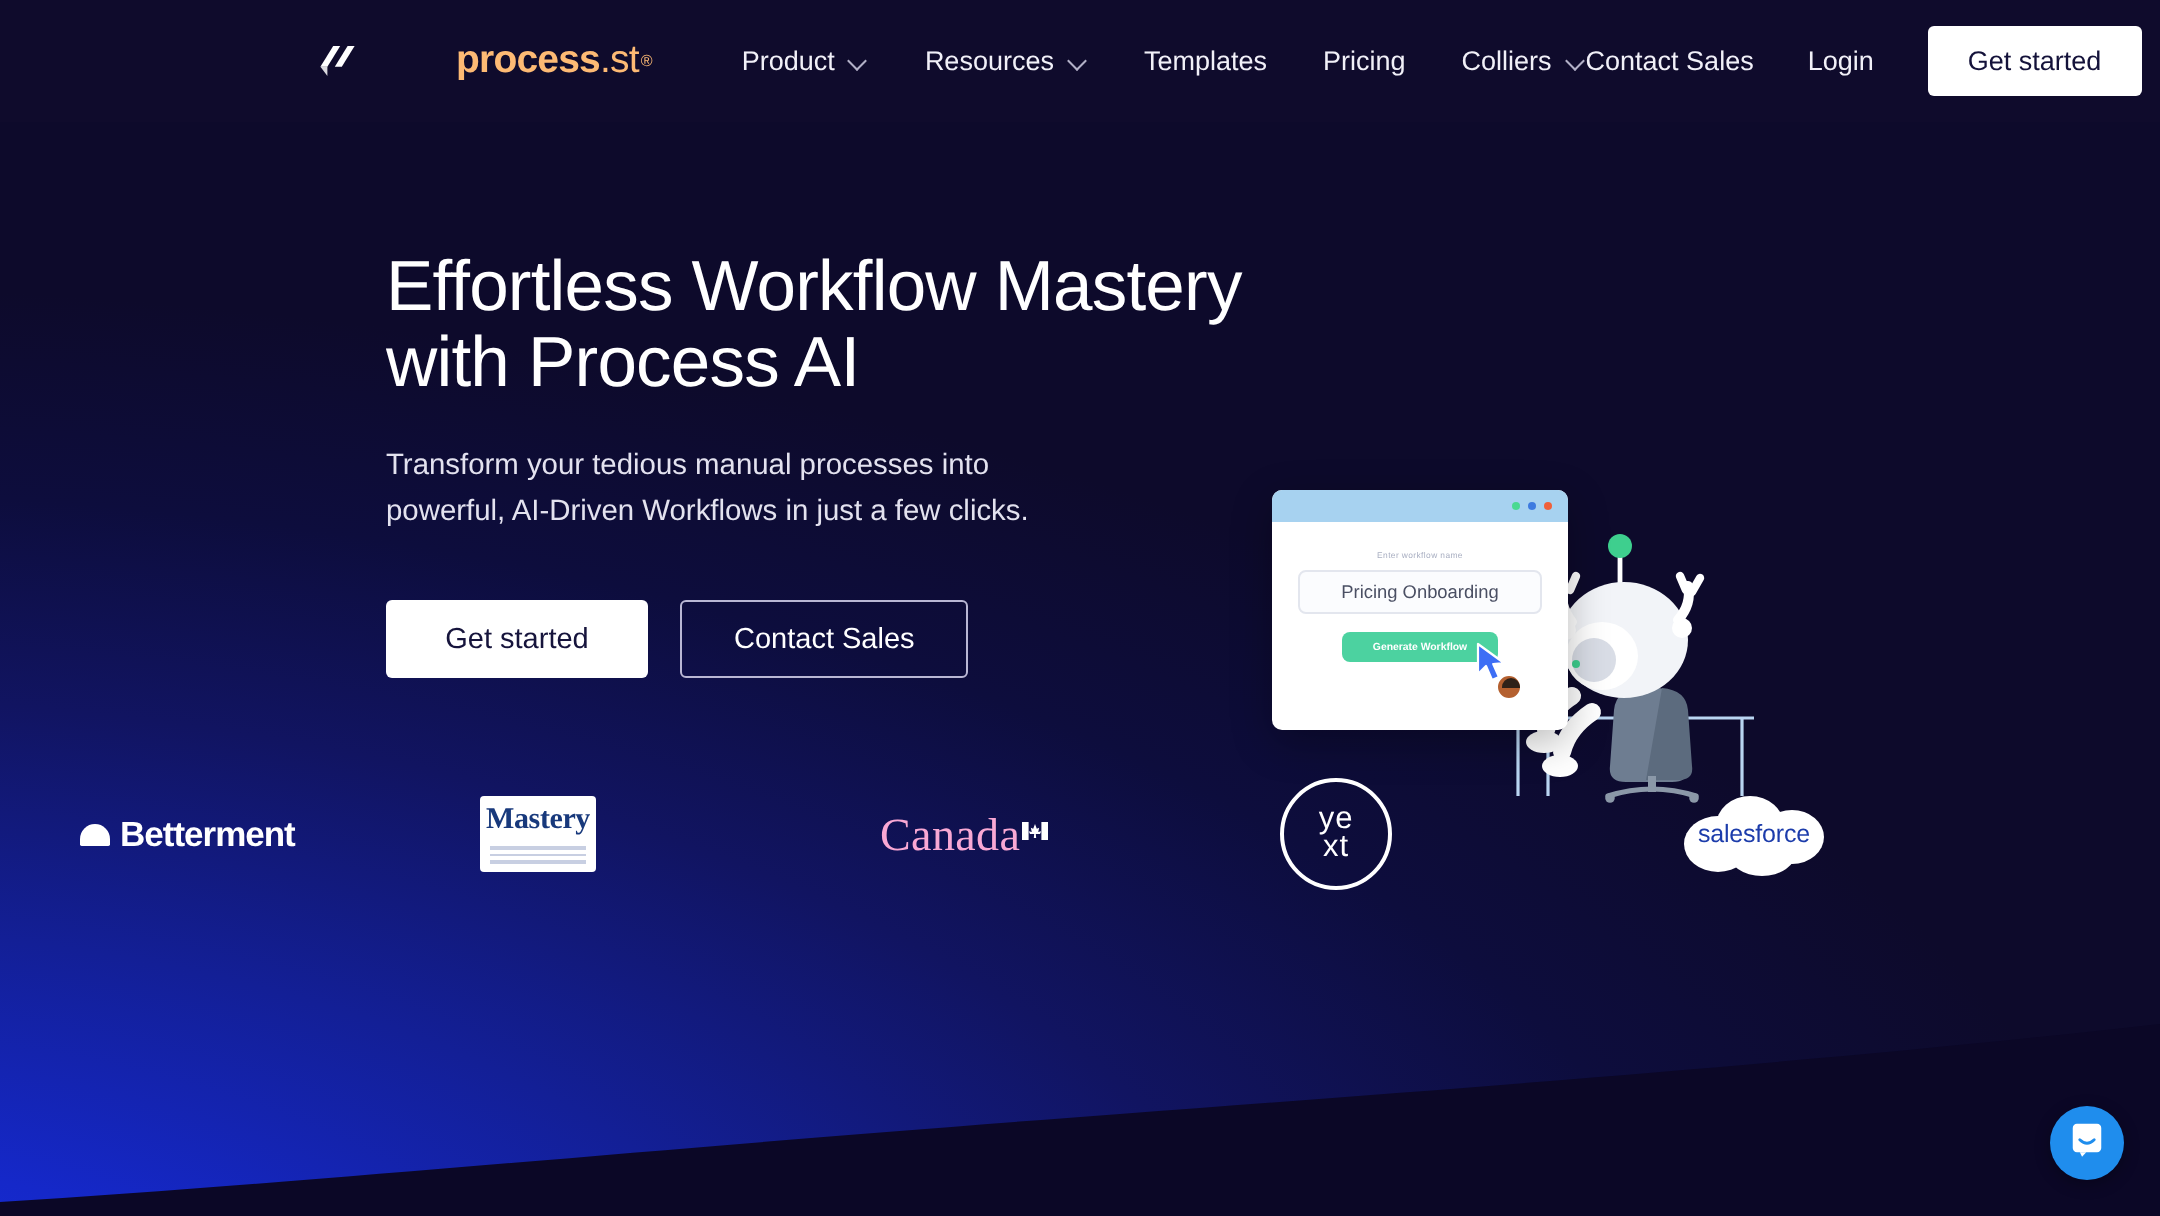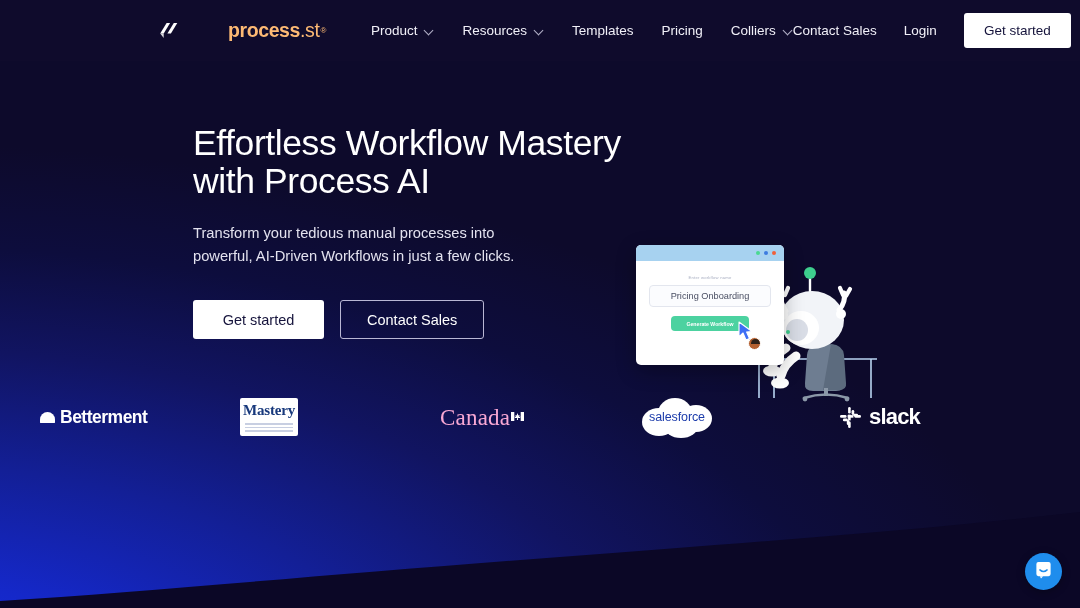--- a/index.html
+++ b/index.html
@@ -344,50 +344,37 @@
         <span class="canada-flag">
           <svg viewBox="0 0 13 9" width="13" height="9">
             <rect x="0" y="0" width="3.3" height="9" fill="#ffffff"></rect>
             <rect x="9.7" y="0" width="3.3" height="9" fill="#ffffff"></rect>
             <path d="M6.5 1 L7.4 3.4 L8.6 2.9 L8.1 5 L9.6 4.6 L9 6 L6.9 6 L7.1 8 L5.9 8 L6.1 6 L4 6 L3.4 4.6 L4.9 5 L4.4 2.9 L5.6 3.4 Z" fill="#ffffff"></path>
           </svg>
         </span>
       </div>
     </div>
 
+    <div class="logo-cell">
+      <div class="yext-ring">
+        <span>ye</span>
+        <span>xt</span>
+      </div>
+    </div>
 
     <div class="logo-cell">
       <div class="sf">
         <span class="puff" style="left:2px;  top:12px; width:34px; height:28px;"></span>
         <span class="puff" style="left:18px; top:2px;  width:34px; height:30px;"></span>
         <span class="puff" style="left:40px; top:9px;  width:32px; height:27px;"></span>
         <span class="puff" style="left:24px; top:18px; width:34px; height:24px;"></span>
         <span class="sf-word">salesforce</span>
       </div>
     </div>
 
-    <div class="logo-cell">
-      <div class="slack">
-        <span class="slack-mark">
-          <svg viewBox="0 0 21 21" width="21" height="21" fill="#ffffff">
-            <rect x="8.1" y="0" width="2.6" height="6.6" rx="1.3"></rect>
-            <rect x="8.1" y="7.6" width="2.6" height="5.8"></rect>
-            <rect x="8.1" y="14.4" width="2.6" height="6.6" rx="1.3"></rect>
-            <rect x="0" y="8.1" width="6.6" height="2.6" rx="1.3"></rect>
-            <rect x="7.6" y="8.1" width="5.8" height="2.6"></rect>
-            <rect x="14.4" y="8.1" width="6.6" height="2.6" rx="1.3"></rect>
-            <rect x="11.6" y="2.9" width="2.6" height="5.0" rx="1.3"></rect>
-            <rect x="6.8" y="13.1" width="2.6" height="5.0" rx="1.3"></rect>
-            <rect x="2.9" y="11.6" width="5.0" height="2.6" rx="1.3"></rect>
-            <rect x="13.1" y="6.8" width="5.0" height="2.6" rx="1.3"></rect>
-          </svg>
-        </span>
-        <span class="slack-word">slack</span>
-      </div>
-    </div>
 
   </div>
 </section>
 
 <div id="chat-widget">
   <span>
     <svg viewBox="0 0 20 20" width="19" height="19">
       <rect x="2.5" y="2" width="15" height="15" rx="2.2" fill="#ffffff"></rect>
       <path d="M6.2 10.4 q3.8 3.6 7.6 0" stroke="#1f8ded" stroke-width="1.5" fill="none" stroke-linecap="round"></path>
       <path d="M6.2 17 L9.6 17 L7.4 19.4 Z" fill="#ffffff"></path>

